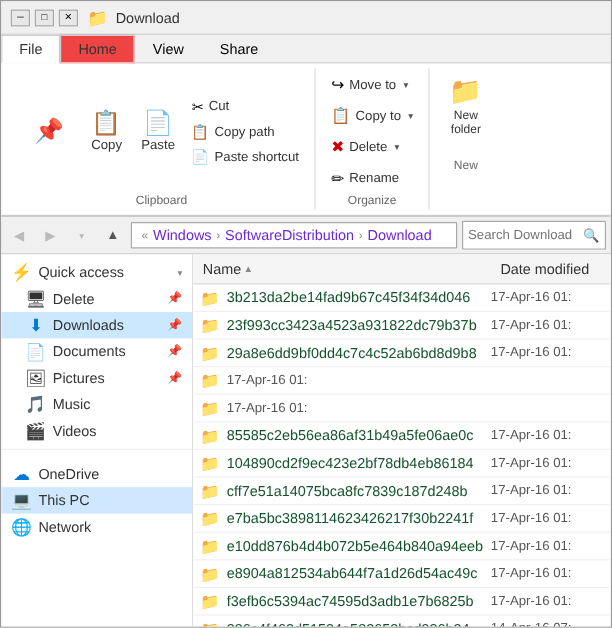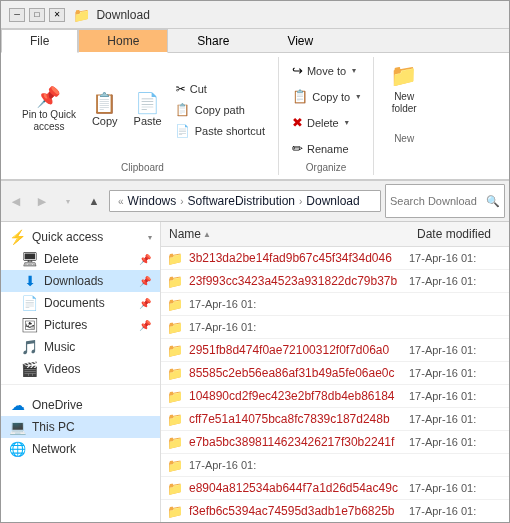--- a/index.html
+++ b/index.html
@@ -48,21 +48,21 @@
       color: #333;
     }
 
     
     .tab-bar {
       display: flex;
       background: #f0f0f0;
       border-bottom: 1px solid #ccc;
     }
     .tab {
-      padding: 4px 28px;
+      padding: 4px 14px;
       font-size: 12px;
       cursor: pointer;
       border: 1px solid transparent;
       margin-bottom: -1px;
     }
     .tab.active {
       background: #fff;
       border: 1px solid #ccc;
       border-bottom-color: #fff;
       color: #333;
@@ -185,25 +185,25 @@
       color: #333;
       border-radius: 1px;
     }
 
     .path-segment {
       display: flex;
       align-items: center;
       gap: 2px;
     }
     .path-sep { color: #888; font-size: 10px; margin: 0 2px; }
-    .path-item { color: #0f172a; cursor: pointer; }
+    .path-item { color: #6d28d9; cursor: pointer; }
 
     .search-box {
       width: 120px;
-      height: 34px;
+      height: 24px;
       border: 1px solid #aaa;
       background: #fff;
       display: flex;
       align-items: center;
       padding: 0 4px;
       gap: 4px;
       border-radius: 1px;
     }
     .search-input {
       border: none;
@@ -295,21 +295,21 @@
       display: flex;
       align-items: center;
       justify-content: center;
       font-size: 13px;
       color: #e8a000;
     }
 
     .file-name {
       flex: 1;
       font-size: 12px;
-      color: #b91c1c;
+      color: #14532d;
       white-space: nowrap;
       overflow: hidden;
       text-overflow: ellipsis;
     }
 
     .file-date {
       width: 100px;
       font-size: 11px;
       color: #555;
       padding-right: 4px;
@@ -331,33 +331,32 @@
     <div class="title-bar-icon">─</div>
     <div class="title-bar-icon">□</div>
     <div class="title-bar-icon">✕</div>
   </div>
   <span class="title-bar-folder">📁</span>
   <span class="title-bar-text">Download</span>
 </div>
 
 <div class="tab-bar">
   <div class="tab active">File</div>
-  <div class="tab active" style="background:#fdba74;border:1px solid #ccc;border-bottom-color:#fff;">Home</div>
+  <div class="tab active" style="background:#ef4444;border:1px solid #ccc;border-bottom-color:#fff;">Home</div>
+  <div class="tab">View</div>
   <div class="tab">Share</div>
-  <div class="tab">View</div>
 </div>
 
 <div class="ribbon-content">
 
   <div class="ribbon-group">
     <div class="ribbon-buttons">
 
       <div class="ribbon-btn-large" style="min-width:52px;">
         <span class="icon" style="font-size:20px;">📌</span>
-        <span class="label" style="font-size:10px;text-align:center;line-height:1.2;">Pin to Quick<br>access</span>
       </div>
 
       <div class="ribbon-btn-large" style="min-width:38px;">
         <span class="icon" style="font-size:20px;">📋</span>
         <span class="label">Copy</span>
       </div>
 
       <div class="ribbon-btn-large" style="min-width:38px;">
         <span class="icon" style="font-size:20px;">📄</span>
         <span class="label">Paste</span>
@@ -506,29 +505,29 @@
     <div class="file-name">3b213da2be14fad9b67c45f34f34d046</div>
     <div class="file-date">17-Apr-16 01:</div>
   </div>
         <div class="file-row">
     <div class="file-icon">📁</div>
     <div class="file-name">23f993cc3423a4523a931822dc79b37b</div>
     <div class="file-date">17-Apr-16 01:</div>
   </div>
         <div class="file-row">
     <div class="file-icon">📁</div>
-    <div class="file-date">17-Apr-16 01:</div>
-  </div>
-        <div class="file-row">
-    <div class="file-icon">📁</div>
-    <div class="file-date">17-Apr-16 01:</div>
-  </div>
-        <div class="file-row">
-    <div class="file-icon">📁</div>
-    <div class="file-name">2951fb8d474f0ae72100312f0f7d06a0</div>
+    <div class="file-name">29a8e6dd9bf0dd4c7c4c52ab6bd8d9b8</div>
+    <div class="file-date">17-Apr-16 01:</div>
+  </div>
+        <div class="file-row">
+    <div class="file-icon">📁</div>
+    <div class="file-date">17-Apr-16 01:</div>
+  </div>
+        <div class="file-row">
+    <div class="file-icon">📁</div>
     <div class="file-date">17-Apr-16 01:</div>
   </div>
         <div class="file-row">
     <div class="file-icon">📁</div>
     <div class="file-name">85585c2eb56ea86af31b49a5fe06ae0c</div>
     <div class="file-date">17-Apr-16 01:</div>
   </div>
         <div class="file-row">
     <div class="file-icon">📁</div>
     <div class="file-name">104890cd2f9ec423e2bf78db4eb86184</div>
@@ -539,20 +538,21 @@
     <div class="file-name">cff7e51a14075bca8fc7839c187d248b</div>
     <div class="file-date">17-Apr-16 01:</div>
   </div>
         <div class="file-row">
     <div class="file-icon">📁</div>
     <div class="file-name">e7ba5bc3898114623426217f30b2241f</div>
     <div class="file-date">17-Apr-16 01:</div>
   </div>
         <div class="file-row">
     <div class="file-icon">📁</div>
+    <div class="file-name">e10dd876b4d4b072b5e464b840a94eeb</div>
     <div class="file-date">17-Apr-16 01:</div>
   </div>
         <div class="file-row">
     <div class="file-icon">📁</div>
     <div class="file-name">e8904a812534ab644f7a1d26d54ac49c</div>
     <div class="file-date">17-Apr-16 01:</div>
   </div>
         <div class="file-row">
     <div class="file-icon">📁</div>
     <div class="file-name">f3efb6c5394ac74595d3adb1e7b6825b</div>

